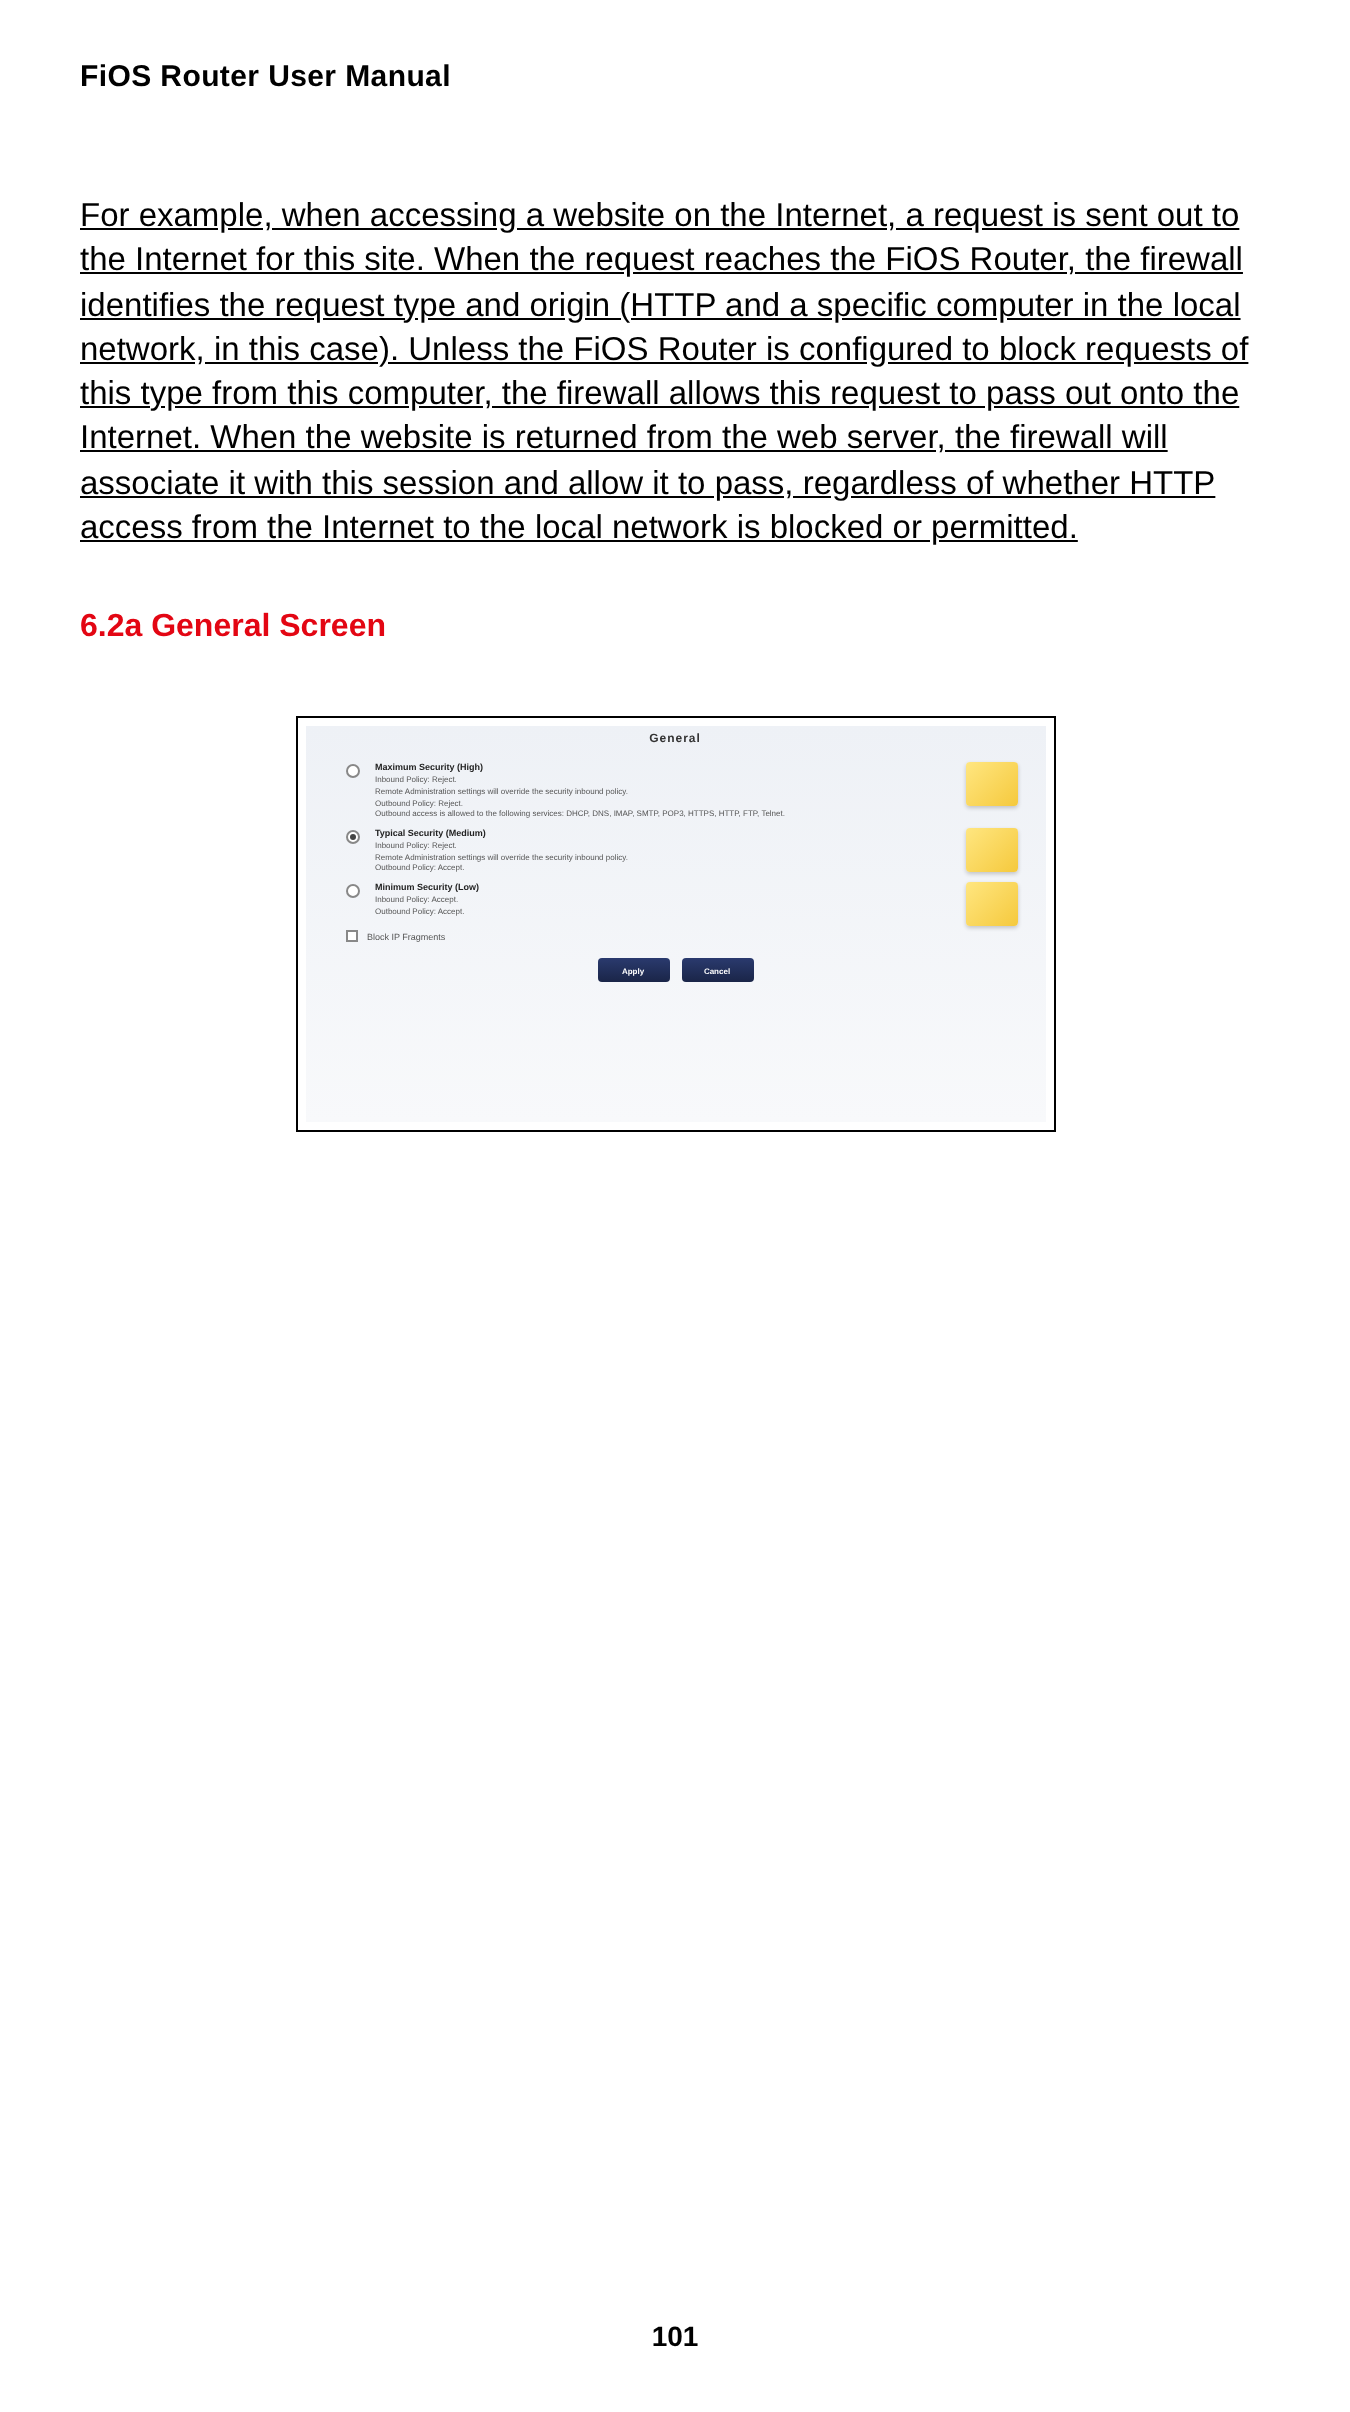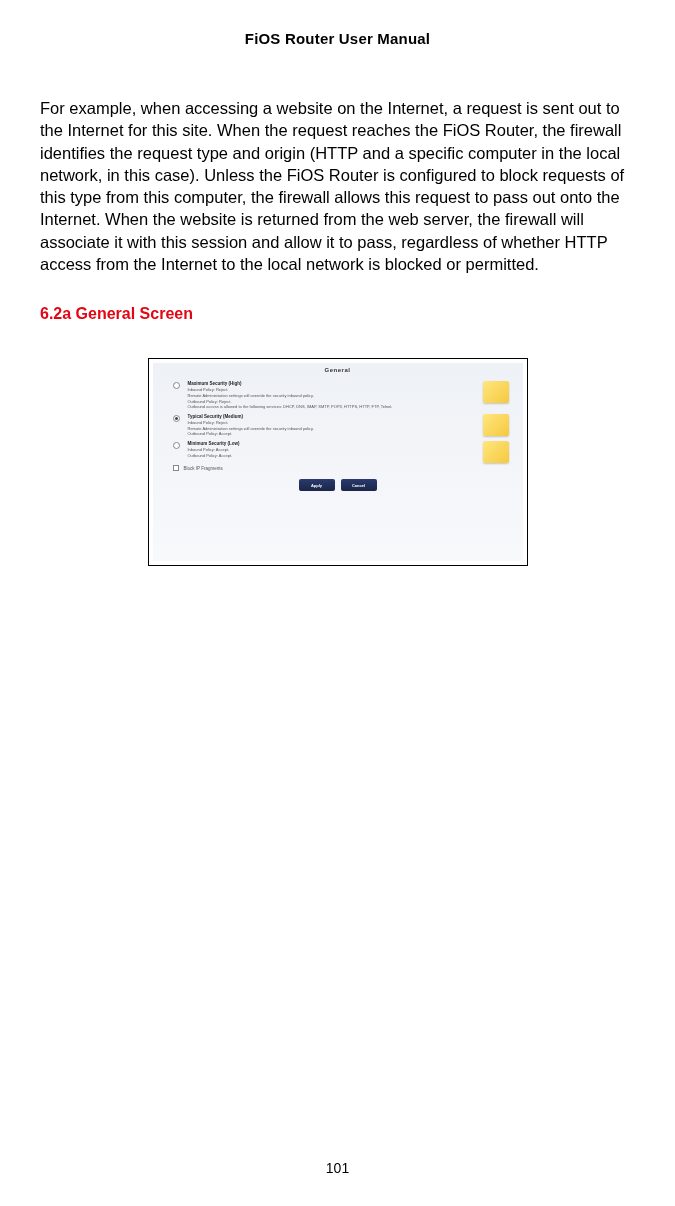--- a/index.html
+++ b/index.html
@@ -14,31 +14,32 @@
       font-family: "Myriad Pro", "Segoe UI", Arial, sans-serif;
       color: #000000;
       position: relative;
     }
     .page {
       padding: 30px 40px 40px 40px;
       height: 100%;
       position: relative;
     }
     .header {
-      text-align: center;
+      text-align: left;
       font-weight: 900;
       font-size: 15px;
       margin-bottom: 50px;
       letter-spacing: 0.2px;
     }
     .para {
       font-size: 16.5px;
       line-height: 1.35;
       margin-bottom: 18px;
       text-align: left;
+      text-decoration: underline;
     }
     .section-heading {
       color: #e30613;
       font-weight: 700;
       font-size: 16px;
       margin-top: 30px;
     }
     .screenshot-frame {
       width: 380px;
       height: 208px;
@@ -140,21 +141,21 @@
       align-items: center;
       justify-content: center;
       font-weight: bold;
     }
     .page-number {
       position: absolute;
       bottom: 30px;
       left: 0;
       right: 0;
       text-align: center;
-      font-weight: 400;
+      font-weight: 700;
       font-size: 14px;
     }
   </style>
 </head>
 <body>
 
 <div class="page">
   <div class="header">FiOS Router User Manual</div>
 
   <p class="para">For example, when accessing a website on the Internet, a request is sent out to the Internet for this site. When the request reaches the FiOS Router, the firewall identifies the request type and origin (HTTP and a specific computer in the local network, in this case). Unless the FiOS Router is configured to block requests of this type from this computer, the firewall allows this request to pass out onto the Internet. When the website is returned from the web server, the firewall will associate it with this session and allow it to pass, regardless of whether HTTP access from the Internet to the local network is blocked or permitted.</p>

